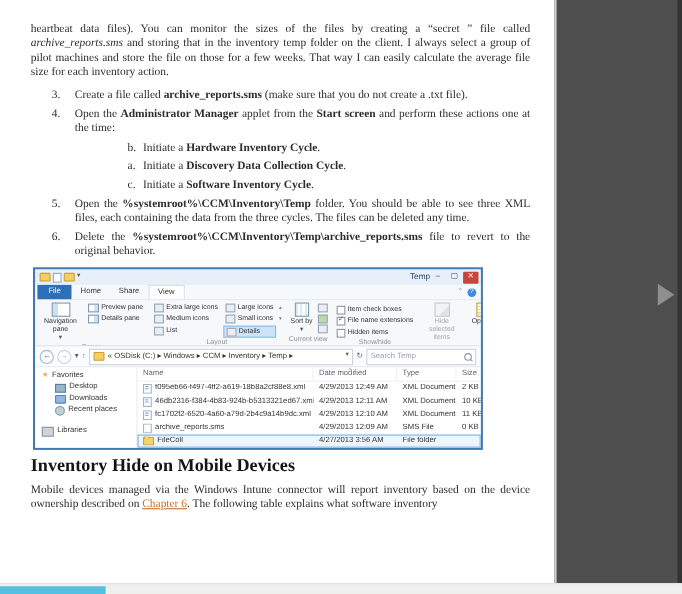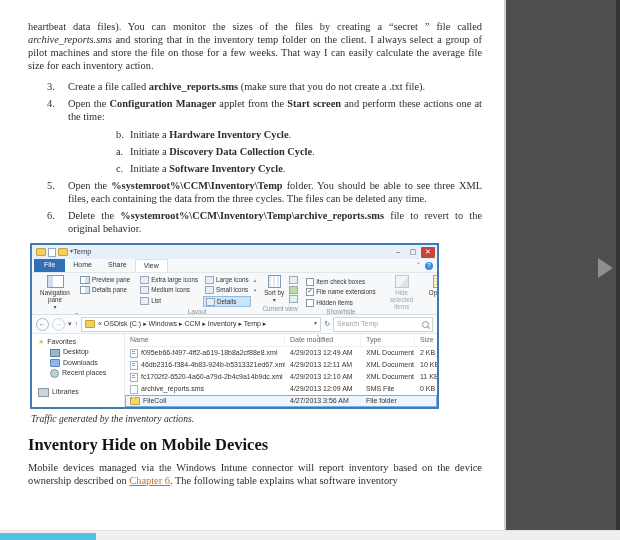--- a/index.html
+++ b/index.html
@@ -19,21 +19,21 @@
   .caption{font-style:italic;font-size:9.6px;margin:3px 0 10px 3px;}
   h2.heading{font-size:16.5px;font-weight:bold;color:#141414;margin:2px 0 5px;}
   .chlink{color:#c4702c;text-decoration:underline;cursor:pointer;}
   
   .xw{width:405px;border:2px solid #4179b4;background:#f4f6f9;margin:8px 0 4px 2px;font-family:"Liberation Sans",sans-serif;color:#333;}
   .xw-title{height:14px;background:#e7eff8;display:flex;align-items:center;padding:0 2px;}
   .qat{display:flex;gap:2px;align-items:center;margin-left:2px;}
   .fold-mini{width:8px;height:6px;background:#f3cf5e;border:1px solid #c9a03d;border-radius:1px;display:inline-block;}
   .page-mini{width:6px;height:7px;background:#fff;border:1px solid #8fa9c4;display:inline-block;}
   .caret{font-size:6px;color:#555;}
-  .xw-title-text{flex:1;text-align:left;font-size:7.5px;color:#1f3c5f;}
+  .xw-title-text{flex:1;text-align:right;font-size:7.5px;color:#1f3c5f;}
   .win-btns{display:flex;gap:1px;}
   .wb{width:14px;height:11px;display:flex;align-items:center;justify-content:center;font-size:7px;color:#444;}
   .wb.close{background:#c9453c;color:#fff;border-radius:1px;}
   .xw-tabs{display:flex;align-items:stretch;height:13px;background:#f6f9fc;border-bottom:1px solid #e2e7ee;padding-left:2px;font-size:7px;}
   .tab{padding:2px 8px 0;color:#333;}
   .tab.file{background:#2f6fb7;color:#fff;padding:2px 10px 0;}
   .tab.active{background:#fff;border:1px solid #d9dfe7;border-bottom:none;}
   .tabs-right{margin-left:auto;display:flex;gap:4px;align-items:center;padding-right:4px;}
   .chev-up{font-size:6px;color:#6b7682;}
   .help-ico{width:8px;height:8px;border-radius:50%;background:#3e8ddb;color:#fff;font-size:6px;display:flex;align-items:center;justify-content:center;}
@@ -104,21 +104,21 @@
 <body>
 
 <div class="stage">
   <div class="page">
     <div class="content">
 
       <p class="body"><span>heartbeat data files). You can monitor the sizes of the files by creating a “secret ” file called </span><span class="ital">archive_reports.sms</span><span> and storing that in the inventory temp folder on the client. I always select a group of pilot machines and store the file on those for a few weeks. That way I can easily calculate the average file size for each inventory action.</span></p>
 
       <ol class="steps">
         <li><span class="num">3.</span><span>Create a file called </span><b>archive_reports.sms</b><span> (make sure that you do not create a .txt file).</span></li>
-        <li><span class="num">4.</span><span>Open the </span><b>Configuration Manager</b><span> applet from the </span><b>Start screen</b><span> and perform these actions one at the time:</span>
+        <li><span class="num">4.</span><span>Open the </span><b>Administrator Manager</b><span> applet from the </span><b>Start screen</b><span> and perform these actions one at the time:</span>
           <ol class="sub">
             <li><span class="lnum">b.</span><span>Initiate a </span><b>Hardware Inventory Cycle</b><span>.</span></li>
             <li><span class="lnum">a.</span><span>Initiate a </span><b>Discovery Data Collection Cycle</b><span>.</span></li>
             <li><span class="lnum">c.</span><span>Initiate a </span><b>Software Inventory Cycle</b><span>.</span></li>
           </ol>
         </li>
         <li><span class="num">5.</span><span>Open the </span><b>%systemroot%\CCM\Inventory\Temp</b><span> folder. You should be able to see three XML files, each containing the data from the three cycles. The files can be deleted any time.</span></li>
         <li><span class="num">6.</span><span>Delete the </span><b>%systemroot%\CCM\Inventory\Temp\archive_reports.sms</b><span> file to revert to the original behavior.</span></li>
       </ol>
 
@@ -359,21 +359,20 @@
                   <span>FileColl</span>
                 </span>
               <span class="fcell">4/27/2013 3:56 AM</span>
               <span class="fcell">File folder</span>
               <span class="fcell fsize"></span>
             </div>
           </div>
         </div>
       </div>
 
-      <p class="caption">Traffic generated by the inventory actions.</p>
 
       <h2 class="heading">Inventory Hide on Mobile Devices</h2>
 
       <p class="body"><span>Mobile devices managed via the Windows Intune connector will report inventory based on the device ownership described on </span><a class="chlink">Chapter 6</a><span>. The following table explains what software inventory</span></p>
 
     </div>
   </div>
 
   <div class="side-panel">
     <div class="next-arrow"></div>

